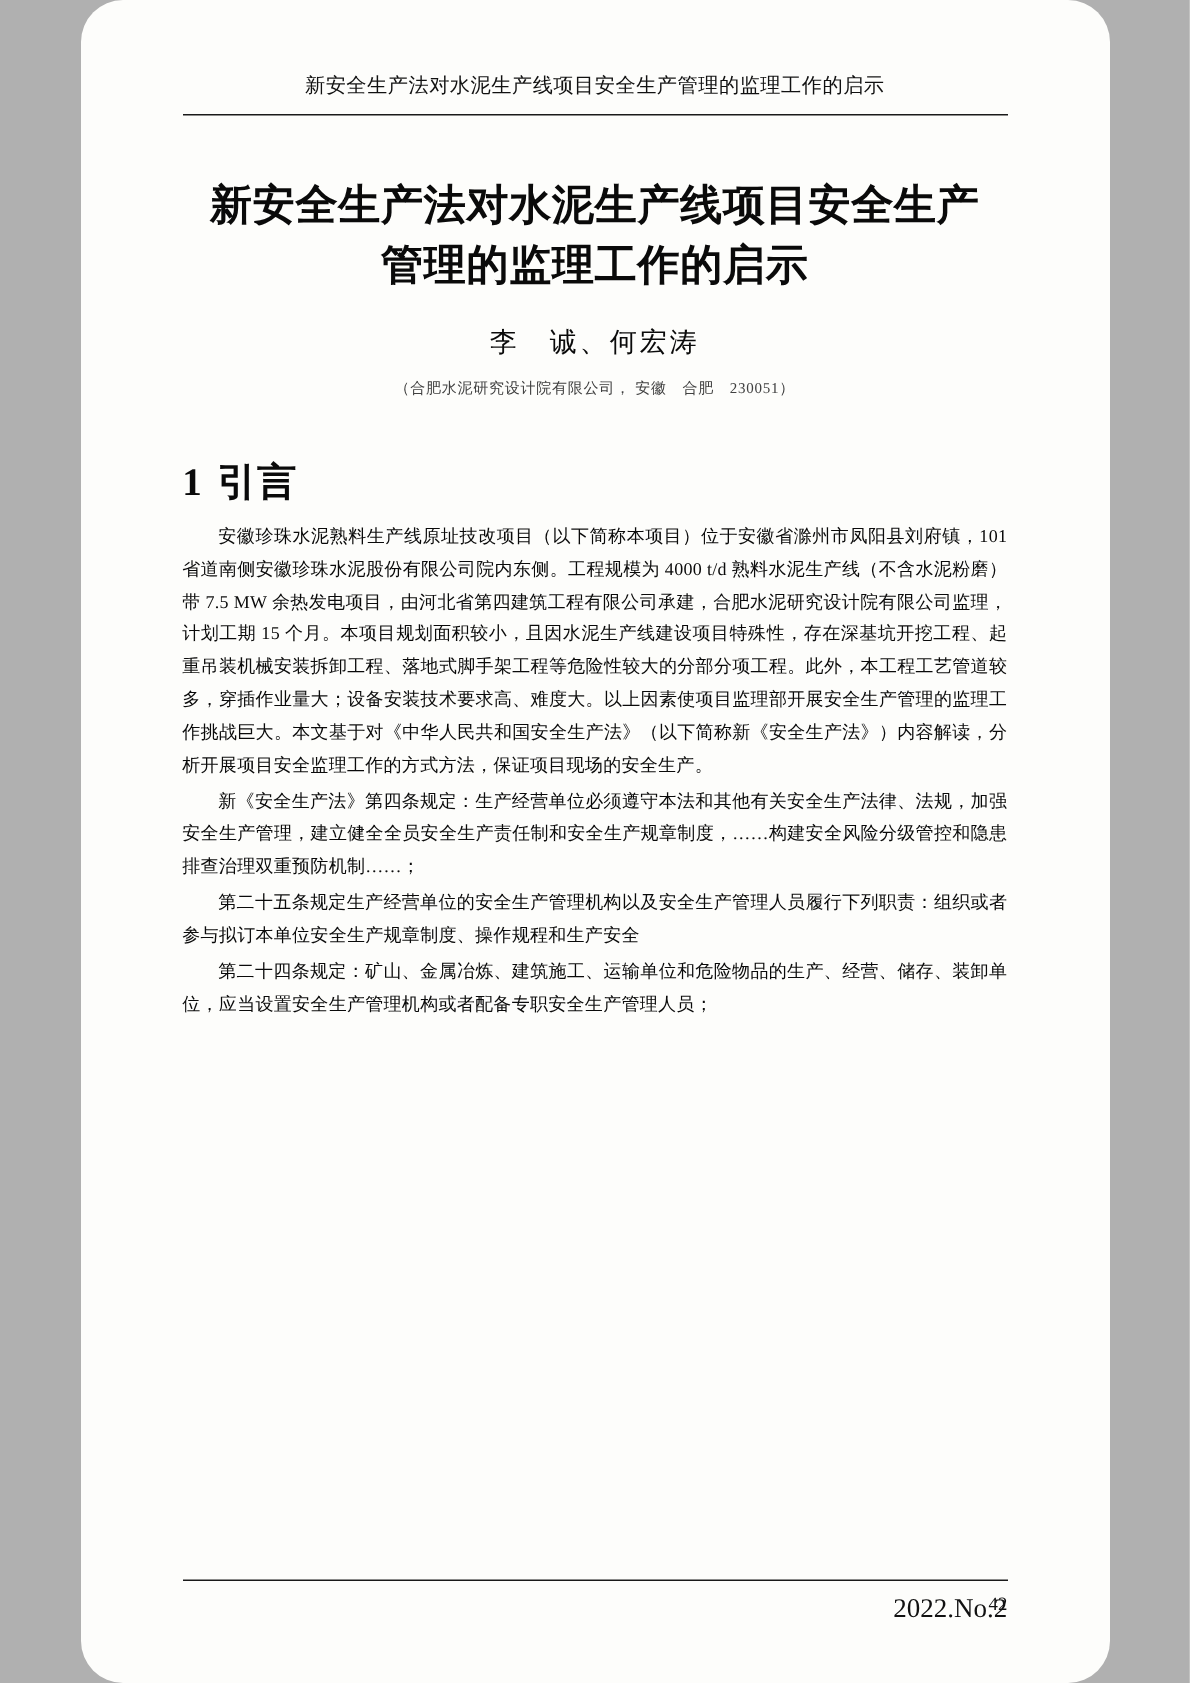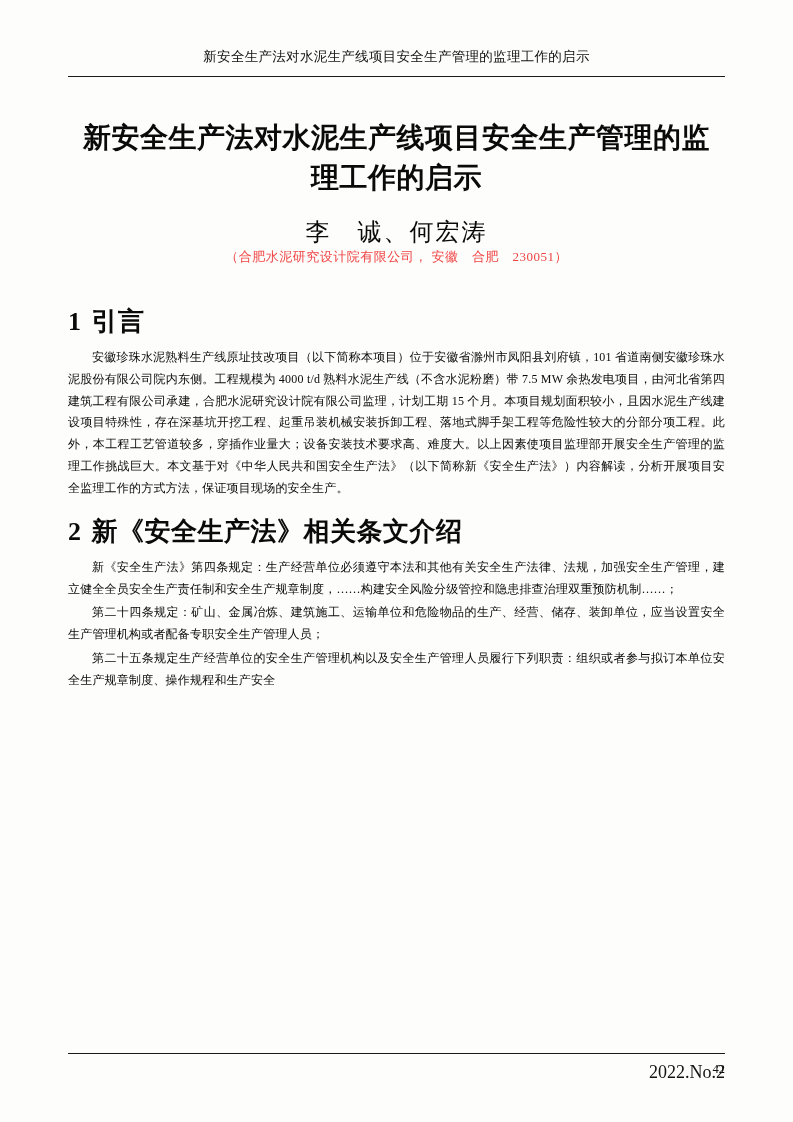--- a/index.html
+++ b/index.html
@@ -4,27 +4,28 @@
 <style>
   html, body {
     margin: 0;
     padding: 0;
     background: #b0b0b0;
   }
   body {
     font-family: "Liberation Serif", "DejaVu Serif", serif;
   }
   .page {
-    width: 793px;
+    width: 686px;
     height: 1122px;
     background: #fdfdfb;
     position: relative;
     box-sizing: border-box;
     margin: 0 auto;
     overflow: hidden;
+    border-radius: 28px;
   }
   .inner {
     position: absolute;
     left: 68px;
     right: 68px;
     top: 0;
     bottom: 0;
   }
   
   .page-header {
@@ -56,28 +57,28 @@
   .doc-title {
     font-size: 28px;
     font-weight: bold;
     line-height: 1.42;
     color: #0a0a0a;
     letter-spacing: 0.5px;
     margin: 0 10px;
   }
   .authors {
     margin-top: 18px;
-    font-size: 24px;
+    font-size: 18px;
     color: #0a0a0a;
     letter-spacing: 2px;
   }
   .affiliation {
-    margin-top: 0;
-    font-size: 13px;
-    color: #ef4444;
+    margin-top: 12px;
+    font-size: 10px;
+    color: #404040;
     letter-spacing: 0.5px;
   }
   
   .body-wrap {
     position: absolute;
     top: 290px;
     left: 0;
     right: 0;
   }
   h2.sec {
@@ -146,26 +147,23 @@
       <div class="affiliation">（合肥水泥研究设计院有限公司，  安徽　合肥　230051）</div>
     </div>
 
     <div class="body-wrap">
 
       <h2 class="sec">
         <span class="num">1</span><span>引言</span>
       </h2>
       <p class="para">安徽珍珠水泥熟料生产线原址技改项目（以下简称本项目）位于安徽省滁州市凤阳县刘府镇，101 省道南侧安徽珍珠水泥股份有限公司院内东侧。工程规模为 4000 t/d 熟料水泥生产线（不含水泥粉磨）带 7.5 MW 余热发电项目，由河北省第四建筑工程有限公司承建，合肥水泥研究设计院有限公司监理，计划工期 15 个月。本项目规划面积较小，且因水泥生产线建设项目特殊性，存在深基坑开挖工程、起重吊装机械安装拆卸工程、落地式脚手架工程等危险性较大的分部分项工程。此外，本工程工艺管道较多，穿插作业量大；设备安装技术要求高、难度大。以上因素使项目监理部开展安全生产管理的监理工作挑战巨大。本文基于对《中华人民共和国安全生产法》（以下简称新《安全生产法》）内容解读，分析开展项目安全监理工作的方式方法，保证项目现场的安全生产。</p>
 
-      <h2 class="sec">
-        <span class="num">2</span><span>新《安全生产法》相关条文介绍</span>
-      </h2>
       <p class="para">新《安全生产法》第四条规定：生产经营单位必须遵守本法和其他有关安全生产法律、法规，加强安全生产管理，建立健全全员安全生产责任制和安全生产规章制度，……构建安全风险分级管控和隐患排查治理双重预防机制……；</p>
+      <p class="para">第二十五条规定生产经营单位的安全生产管理机构以及安全生产管理人员履行下列职责：组织或者参与拟订本单位安全生产规章制度、操作规程和生产安全</p>
       <p class="para">第二十四条规定：矿山、金属冶炼、建筑施工、运输单位和危险物品的生产、经营、储存、装卸单位，应当设置安全生产管理机构或者配备专职安全生产管理人员；</p>
-      <p class="para">第二十五条规定生产经营单位的安全生产管理机构以及安全生产管理人员履行下列职责：组织或者参与拟订本单位安全生产规章制度、操作规程和生产安全</p>
 
     </div>
 
     <div class="footer-rule"></div>
     <div class="footer">
       <div class="page-number">42</div>
       <div class="issue">2022.No.2</div>
     </div>
 
   </div>

